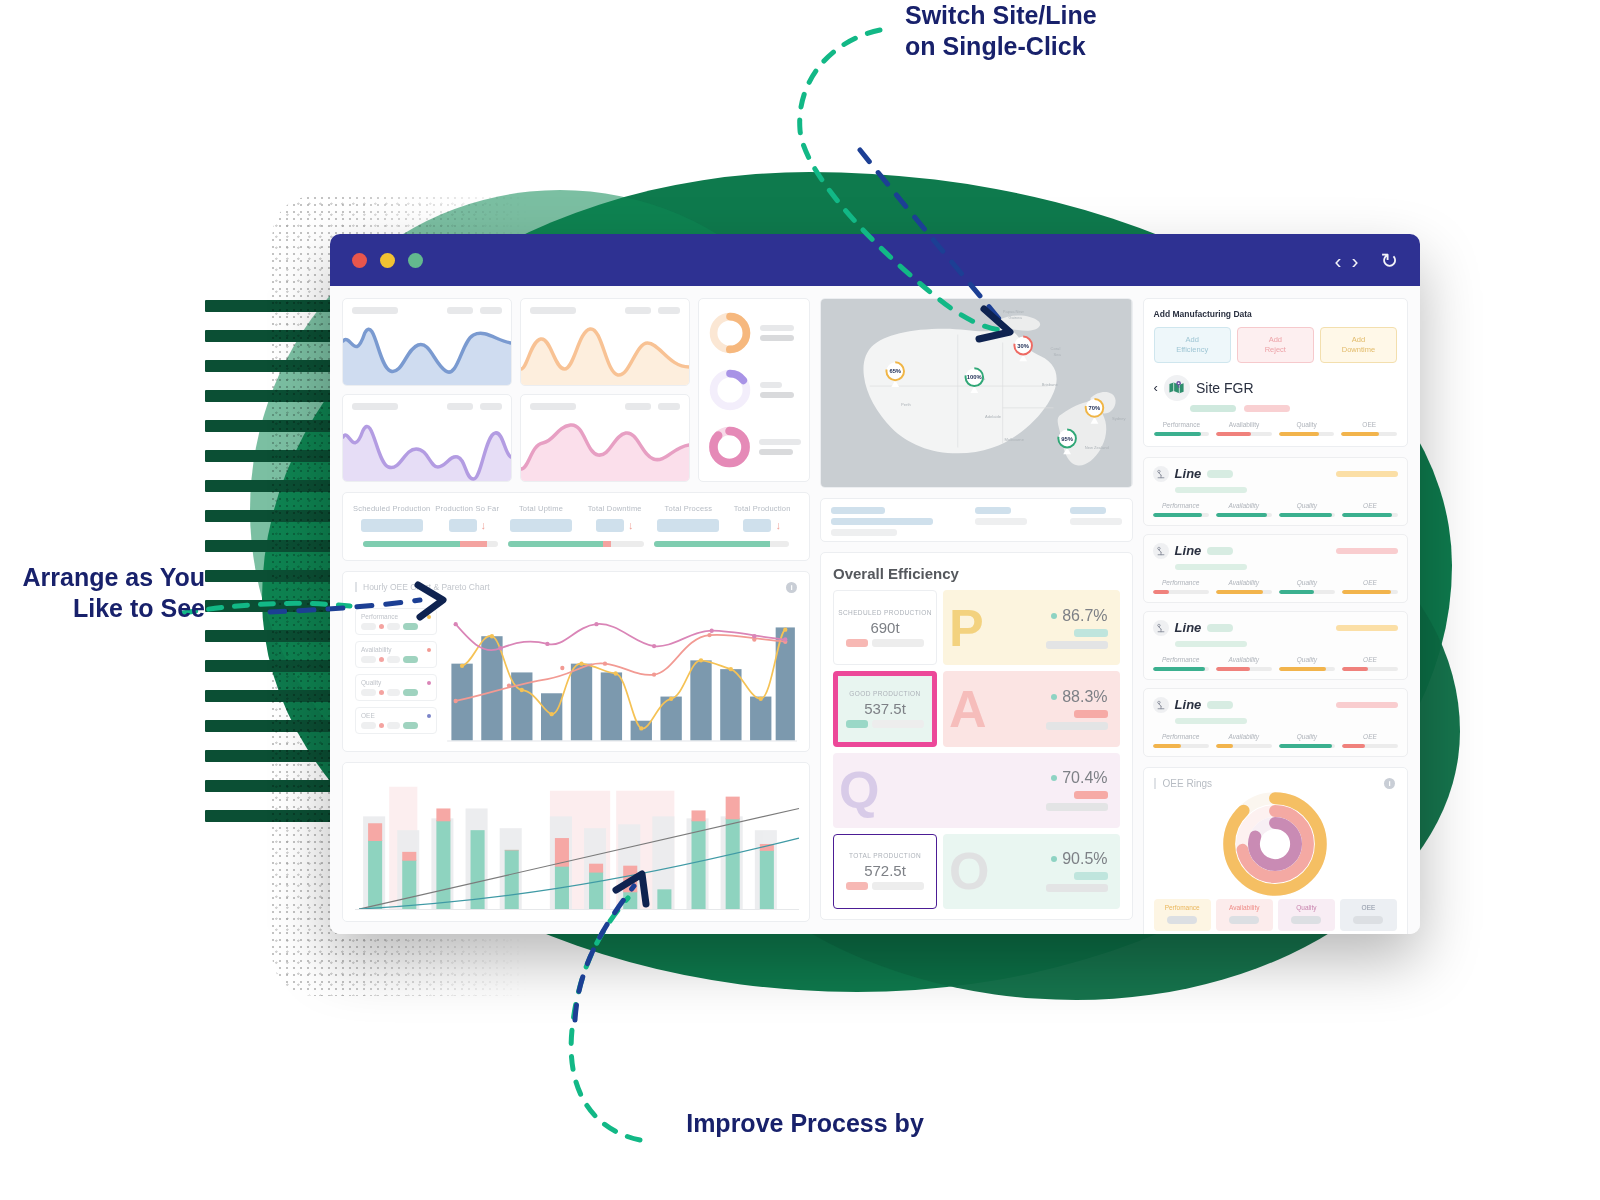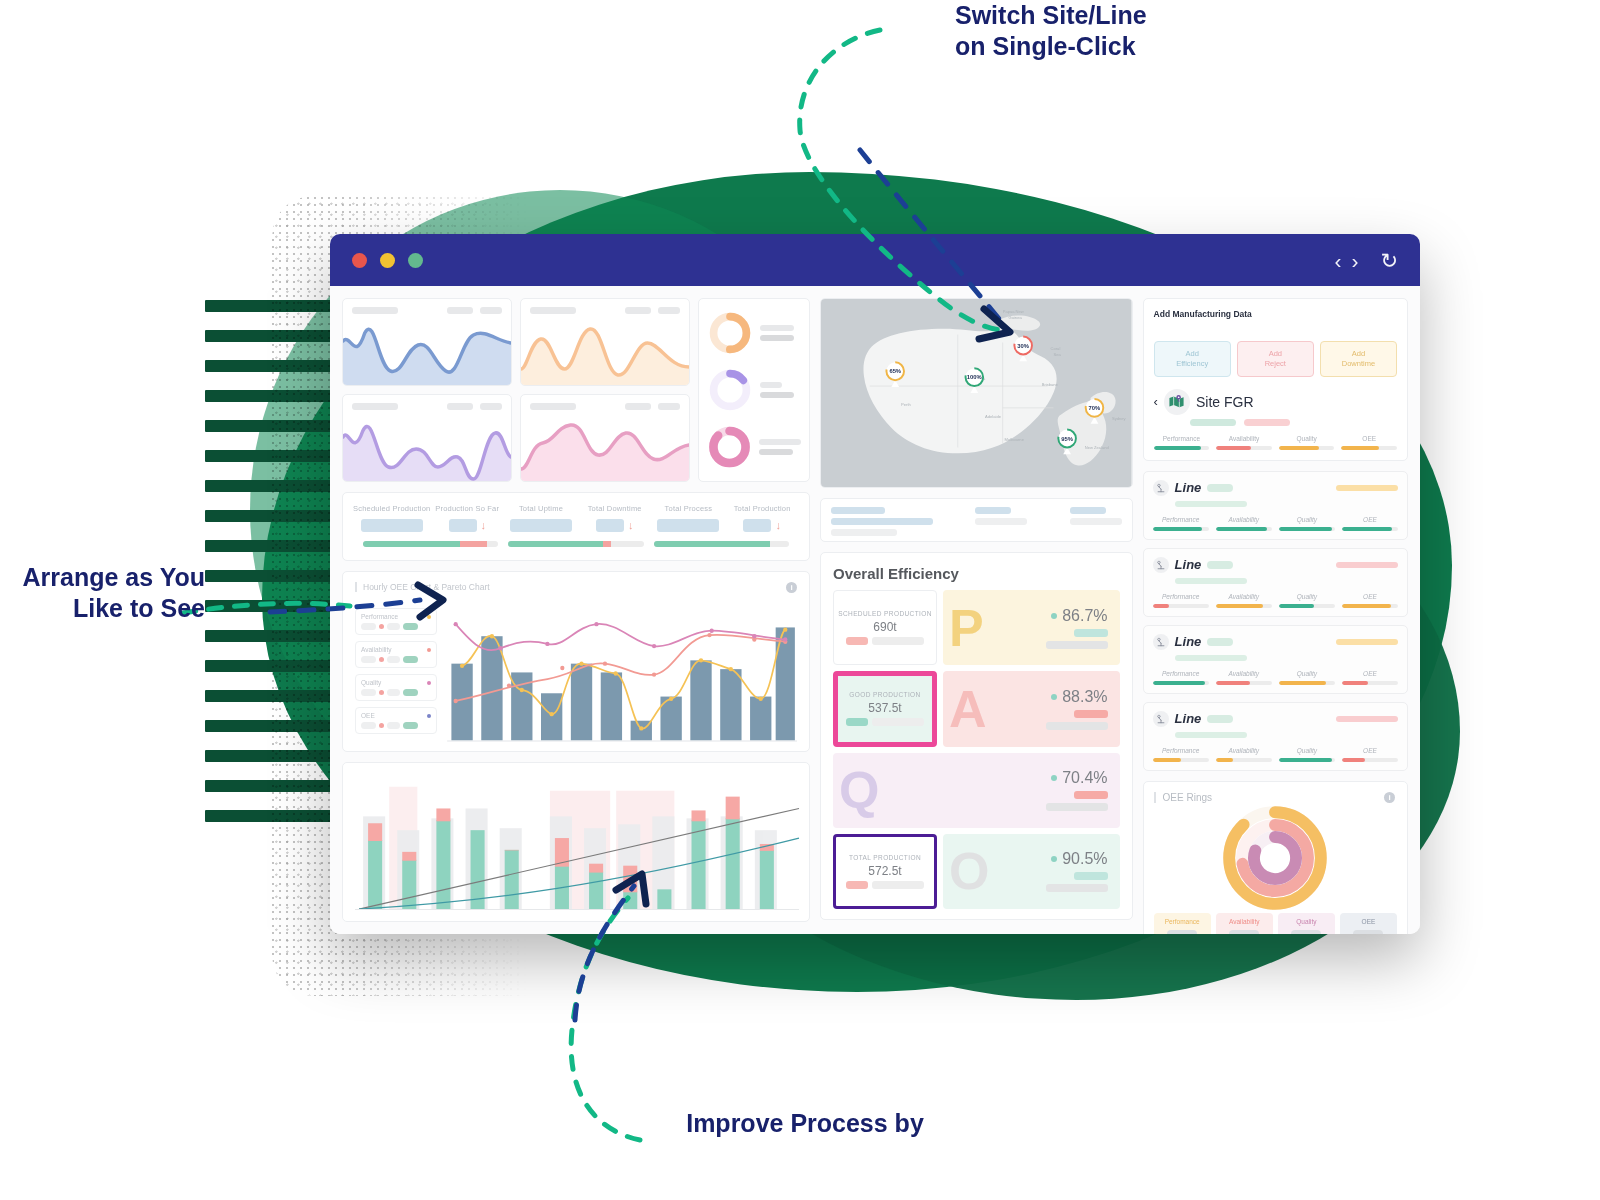--- a/index.html
+++ b/index.html
@@ -140,35 +140,35 @@
   .thin-col .ph.c2 { width: 52px; height: 7px; background: #eeeff0; }
 
   
   .eff-card { flex: 1; padding: 12px 12px 10px 12px; display: flex; flex-direction: column; }
   .eff-title { font-size: 15px; font-weight: bold; color: #55585d; margin-bottom: 8px; }
   .eff-rows { flex: 1; display: flex; flex-direction: column; gap: 6px; }
   .eff-row { flex: 1; display: flex; gap: 6px; }
   .eff-metric { width: 104px; border-radius: 4px; display: flex; flex-direction: column;
                 align-items: center; justify-content: center; gap: 3px; }
   .eff-metric .m-lab { font-size: 6.5px; color: #adb2b9; letter-spacing: .4px; }
-  .eff-metric .m-val { font-size: 12px; color: #7d8086; }
+  .eff-metric .m-val { font-size: 15px; color: #7d8086; }
   .eff-metric .m-bars { display: flex; gap: 4px; align-items: center; }
   .eff-metric .m-bars .b1 { width: 22px; height: 8px; border-radius: 3px; }
   .eff-metric .m-bars .b2 { width: 52px; height: 8px; border-radius: 3px; background: #ededed; }
   .eff-letter { flex: 1; border-radius: 4px; position: relative; display: flex; align-items: center; }
   .eff-letter .big { font-size: 52px; font-weight: bold; line-height: 1; margin-left: 6px; }
   .eff-right { margin-left: auto; display: flex; flex-direction: column; align-items: flex-end; gap: 4px; padding-right: 12px; }
   .eff-pct { font-size: 16px; color: #7d8086; display: flex; align-items: center; gap: 5px; }
   .eff-pct .dot { width: 6px; height: 6px; border-radius: 50%; background: #8ed3c3; }
   .eff-right .pb1 { width: 34px; height: 8px; border-radius: 3px; }
   .eff-right .pb2 { width: 62px; height: 8px; border-radius: 3px; background: #e3e4e5; }
 
   
   .amd-card { padding: 10px; }
-  .amd-title { font-size: 8.5px; font-weight: bold; color: #2a3040; margin-bottom: 22px; }
+  .amd-title { font-size: 8.5px; font-weight: bold; color: #2a3040; margin-bottom: 8px; }
   .amd-btns { display: flex; gap: 6px; }
   .amd-btn { flex: 1; border-radius: 4px; text-align: center; font-size: 7.5px; line-height: 1.3;
              padding: 7px 2px; }
   .amd-btn.prod { background: #eef7fa; border: 1px solid #cfe6ee; color: #9fc6d4; }
   .amd-btn.rej  { background: #fdeff0; border: 1px solid #f6c9cc; color: #eda3a8; }
   .amd-btn.down { background: #fff8e8; border: 1px solid #f3dfae; color: #e2bb6a; }
 
   .site-head { display: flex; align-items: center; gap: 6px; margin-top: 12px; }
   .chev-left { color: #2a3040; font-size: 13px; }
   .site-avatar { width: 26px; height: 26px; border-radius: 50%; background: #f0f1f3;
@@ -196,21 +196,21 @@
   .rings-card { flex: 1; padding: 10px 10px 12px 10px; position: relative; display: flex; flex-direction: column; }
   .rings-title { font-size: 10px; color: #b7bcc3; border-left: 2px solid #dfe2e6; padding-left: 7px; }
   .rings-wrap { flex: 1; display: flex; align-items: center; justify-content: center; }
   .chips4 { display: flex; gap: 5px; }
   .chip { flex: 1; border-radius: 4px; padding: 5px 2px 7px 2px; text-align: center; }
   .chip .cl { font-size: 6.5px; }
   .chip .cb { width: 30px; height: 8px; border-radius: 4px; background: #dcdfe3; margin: 5px auto 0 auto; }
 
   
   .callout { position: absolute; color: #18216b; font-weight: bold; line-height: 1.22; }
-  .callout.c1 { left: 955px; top: 0px; width: 230px; font-size: 25px; }
+  .callout.c1 { left: 905px; top: 0px; width: 230px; font-size: 25px; }
   .callout.c2 { left: 0px; top: 562px; width: 205px; font-size: 25px; text-align: right; }
   .callout.c3 { left: 655px; top: 1108px; width: 300px; font-size: 25px; text-align: center; }
 
   .anno-svg { position: absolute; inset: 0; width: 1600px; height: 1200px; pointer-events: none; }
 </style>
 </head>
 <body>
 
 <div class="stage">
 
@@ -701,21 +701,21 @@
                 <div class="eff-letter" style="background:#f8eef6">
                   <span class="big" style="color:#d8cbe8">Q</span>
                   <span class="eff-right">
                     <span class="eff-pct"><i class="dot"></i>70.4%</span>
                     <i class="pb1" style="background:#f6aaa6"></i>
                     <i class="pb2"></i>
                   </span>
                 </div>
               </div>
               <div class="eff-row">
-                <div class="eff-metric" style="background:#ffffff;border:3px solid #4c1d95">
+                <div class="eff-metric" style="background:#ffffff;border:1px solid #4c1d95">
                   <span class="m-lab">TOTAL PRODUCTION</span>
                   <span class="m-val">572.5t</span>
                   <span class="m-bars">
                     <i class="b1" style="background:#f7b8b4"></i>
                     <i class="b2"></i>
                   </span>
                 </div>
                 <div class="eff-letter" style="background:#e9f6f1">
                   <span class="big" style="color:#e0e1e2">O</span>
                   <span class="eff-right">

